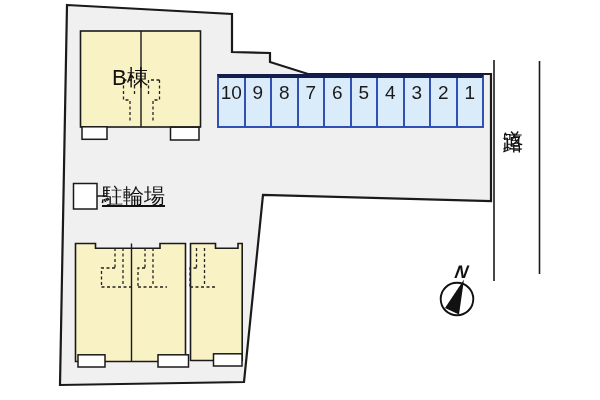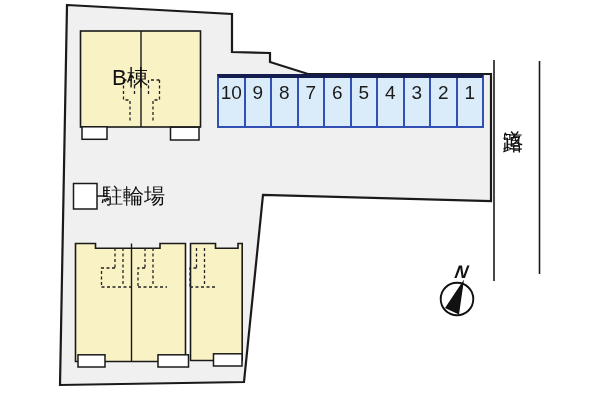--- a/index.html
+++ b/index.html
@@ -3,21 +3,21 @@
 <meta charset="utf-8">
 <style>
   html,body{margin:0;padding:0;background:#ffffff;}
   #plan{position:relative;width:600px;height:400px;background:#ffffff;overflow:hidden;
         font-family:"Liberation Sans","DejaVu Sans",sans-serif;color:#111;}
   #plan svg{position:absolute;left:0;top:0;}
   .lbl{position:absolute;color:#111;white-space:nowrap;line-height:1.1;}
   .lbl-b{left:112px;top:66px;width:62px;text-align:left;font-size:22px;}
   .lbl-a{left:137px;top:304px;width:52px;text-align:center;font-size:22px;}
   .lbl-parking{left:323px;top:145px;width:70px;text-align:center;font-size:21px;}
-  .lbl-bike{left:102px;top:184px;font-size:21px;}
+  .lbl-bike{left:102px;top:184px;font-size:21px;text-decoration:underline;}
   .lbl-road{left:502px;top:114px;font-size:21px;writing-mode:vertical-rl;letter-spacing:2px;}
   .lbl-n{left:455px;top:263px;font-size:18px;font-weight:bold;font-style:italic;transform:skewX(-10deg);}
   
   .parking-row{position:absolute;left:217px;top:74px;width:267px;height:54px;
       box-sizing:border-box;display:flex;background:#DAEBF9;
       border:2px solid #3150B4;border-top:4px solid #141B4D;}
   .pcell{flex:1;box-sizing:border-box;border-left:2px solid #3150B4;
       text-align:center;padding-top:4px;font-size:19px;color:#1a1a1a;}
   .pcell:first-child{border-left:none;}
 </style>

